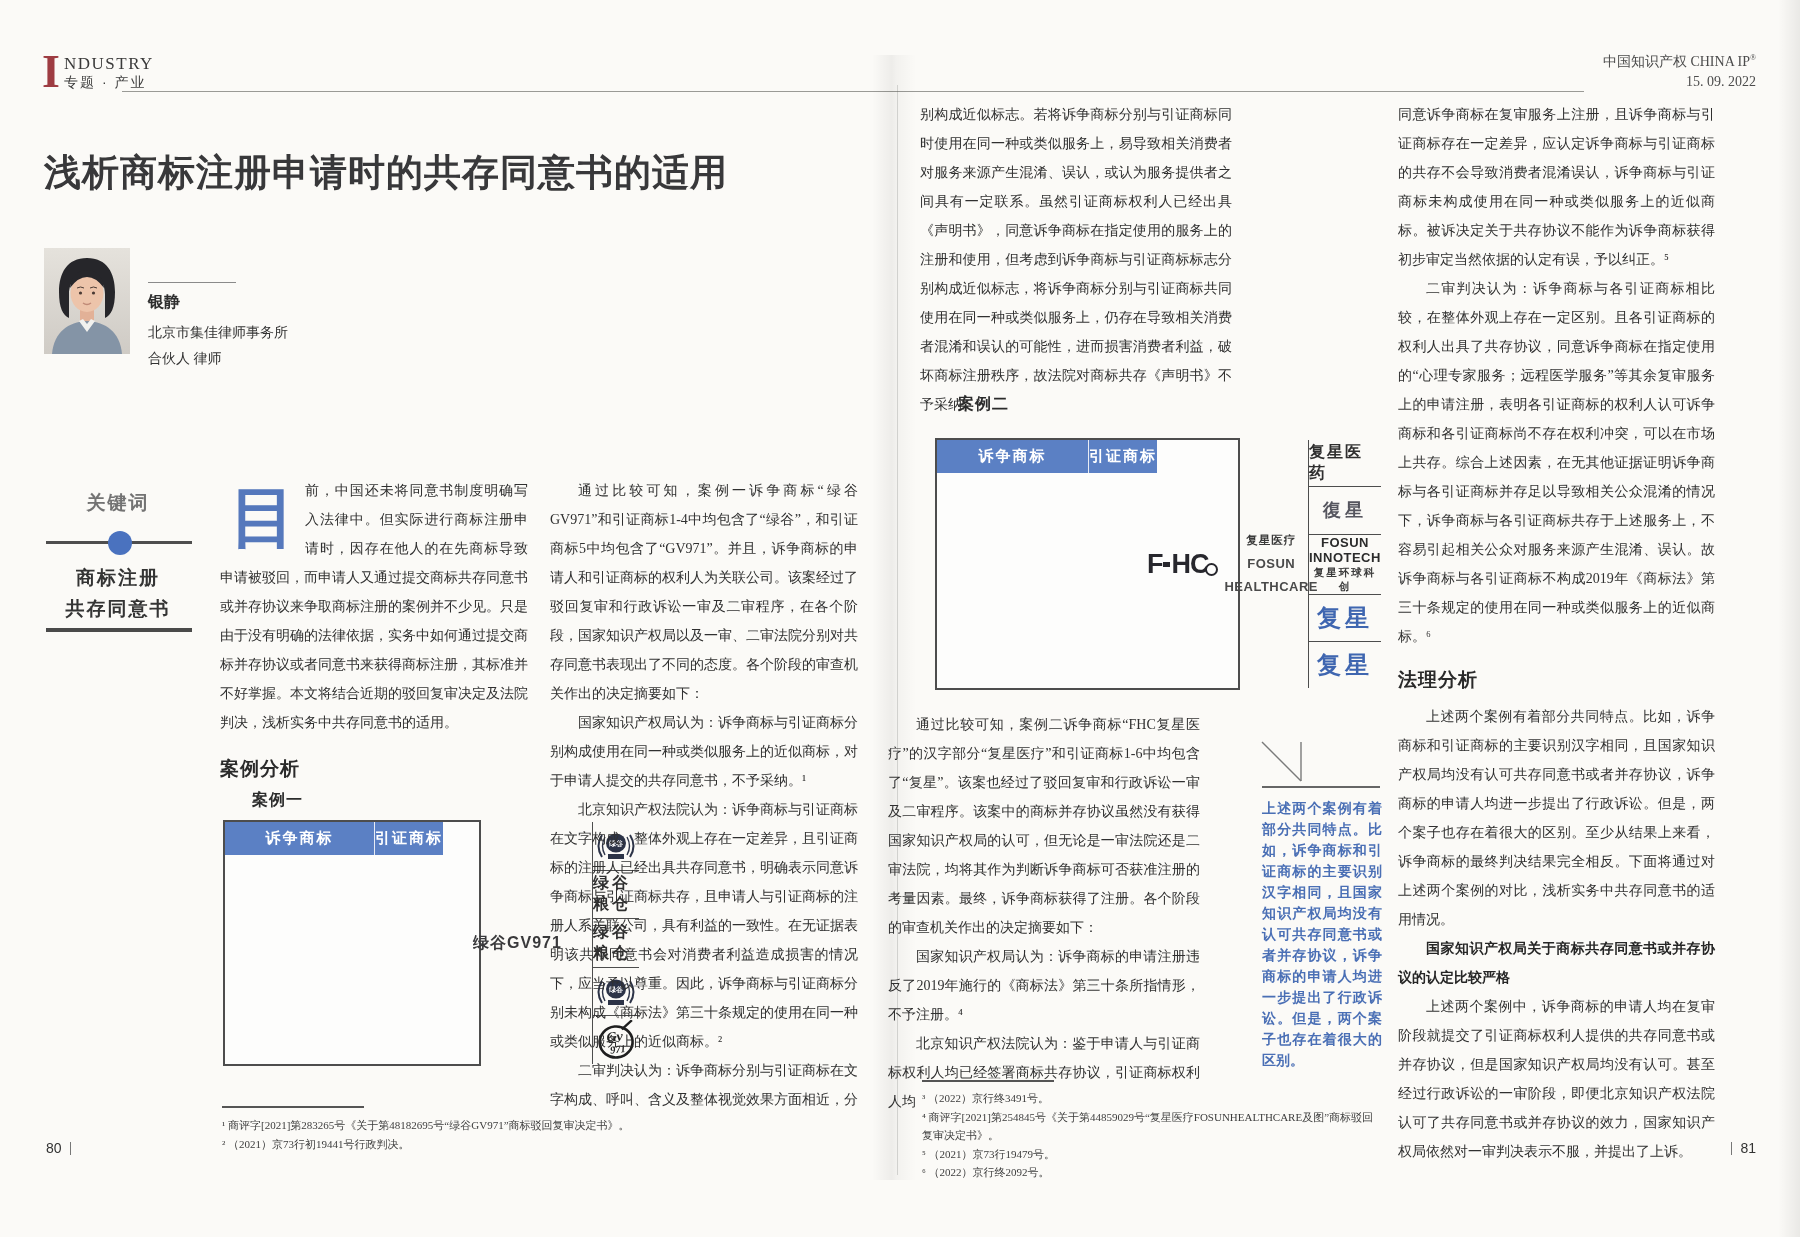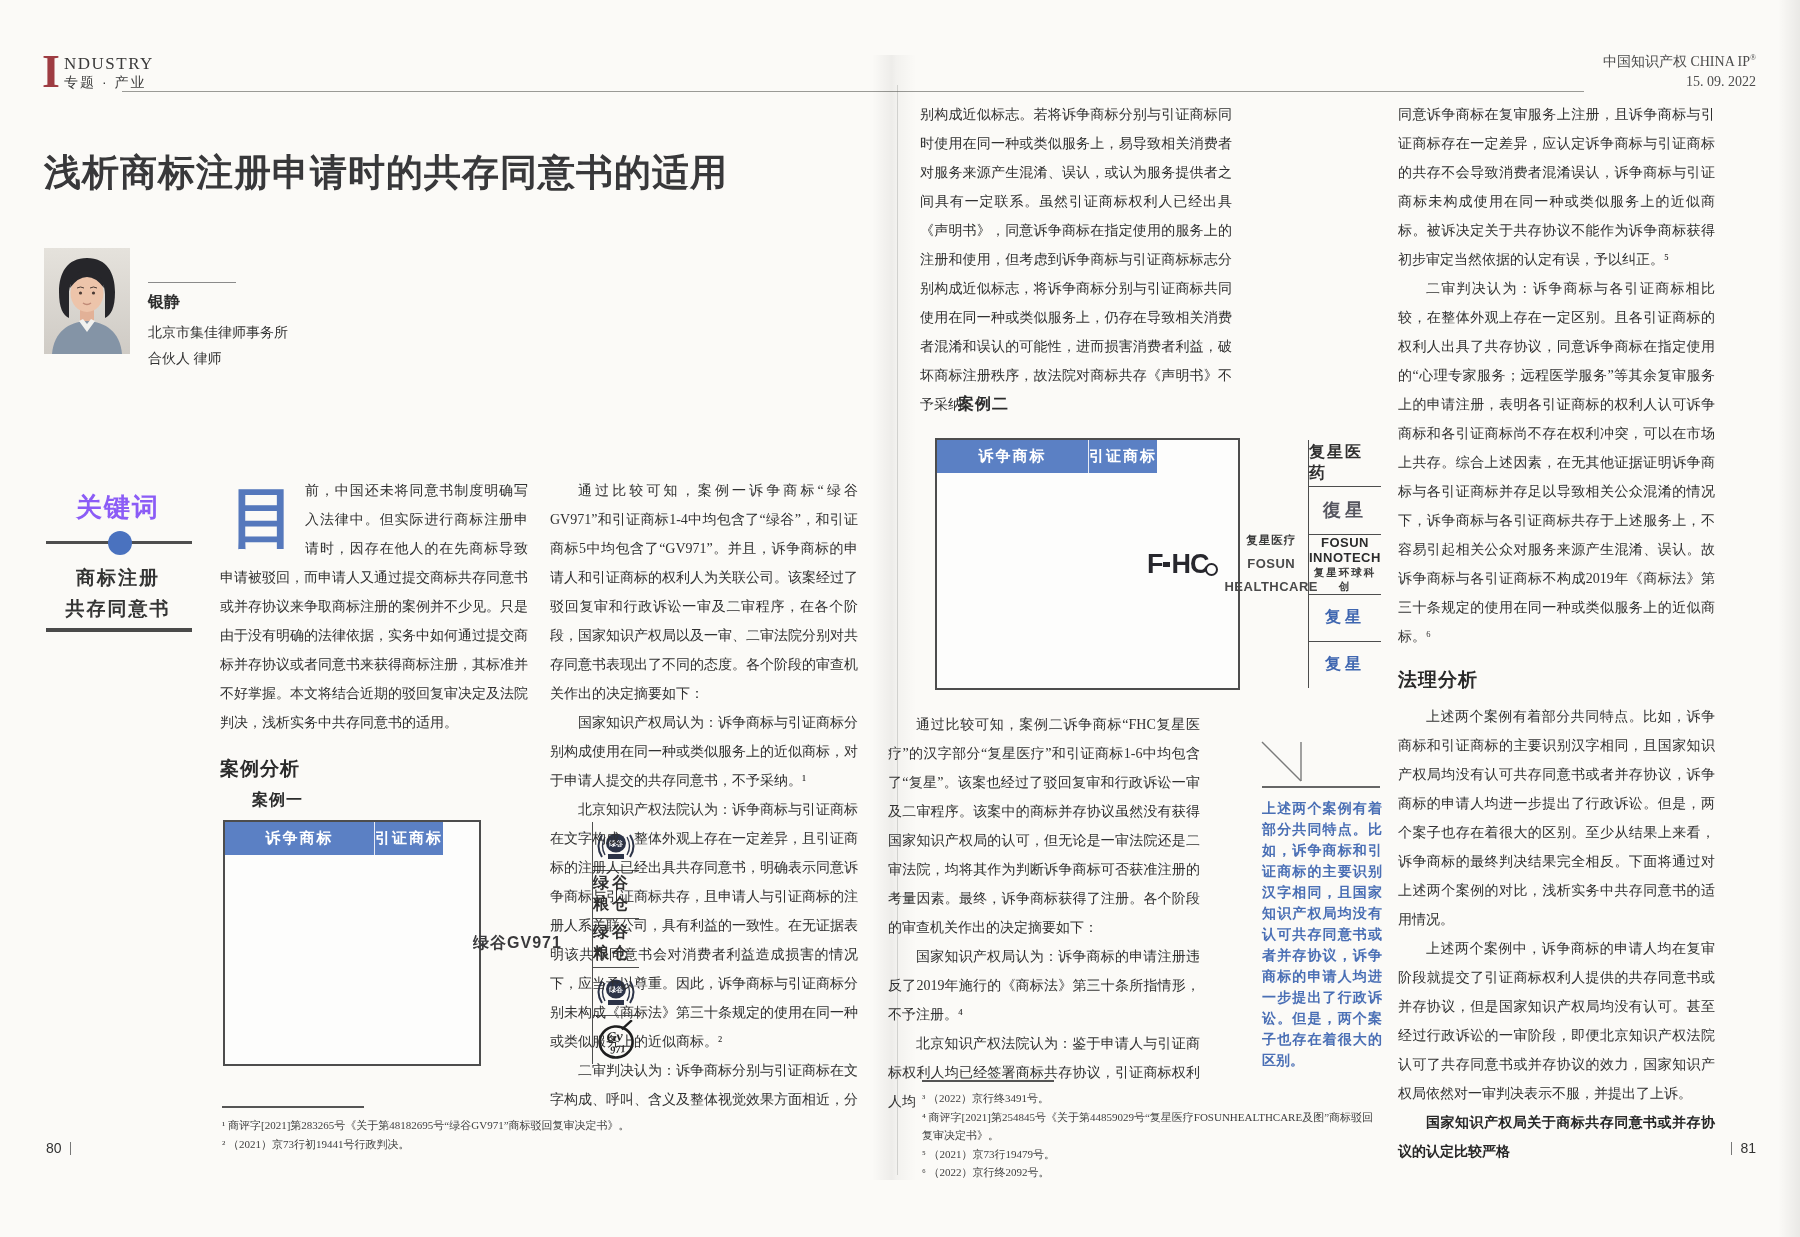--- a/index.html
+++ b/index.html
@@ -14,21 +14,21 @@
   .journal{width:306px;text-align:right;font-size:14px;color:#4c4c4c;line-height:20px;}
   .journal sup{font-size:8px;}
   
   .title{font-family:"Liberation Sans",sans-serif;font-weight:800;font-size:37px;letter-spacing:1px;color:#38383a;}
   .photo{width:86px;height:106px;box-shadow:0 0 0 1px #c9c5bf inset;}
   .auth-rule{width:88px;height:1px;background:#8a8a8a;}
   .auth-name{font-family:"Liberation Sans",sans-serif;font-weight:bold;font-size:16px;color:#2e2e2e;}
   .auth-line{font-size:14px;color:#333;}
   
   .kw{width:148px;text-align:center;}
-  .kw-label{font-family:"Liberation Sans",sans-serif;font-weight:bold;font-size:26px;color:#8b5cf6;letter-spacing:2px;}
+  .kw-label{font-family:"Liberation Sans",sans-serif;font-weight:bold;font-size:19px;color:#737373;letter-spacing:2px;}
   .kw-item{font-family:"Liberation Sans",sans-serif;font-weight:bold;font-size:19px;color:#343434;letter-spacing:2px;}
   .kw-rule{height:3px;background:#4e4e4e;}
   .kw-rule-thick{height:4px;background:#4a4a4a;}
   .kw-dot{width:24px;height:24px;border-radius:50%;background:#4a72bf;}
   
   .col{text-align:justify;font-size:14px;line-height:29px;color:#303030;}
   .col .para{margin:0;}
   .col .para.indent{text-indent:2em;}
   .col .para.bold{font-weight:bold;font-family:"Liberation Sans",sans-serif;color:#262626;}
   .dropcap{float:left;font-size:66px;line-height:78px;height:84px;margin:3px 9px 0 10px;color:#5578bc;font-weight:bold;}
@@ -42,21 +42,21 @@
   .mt-head-cell+.mt-head-cell{border-left:1px solid #e8ecf5;}
   .mt-body{flex:1;display:flex;min-height:0;}
   .mt-left{border-right:1px solid #4d4d4d;display:flex;align-items:center;justify-content:center;flex:none;}
   .mt-right{flex:1;display:flex;flex-direction:column;}
   .mt-row{flex:1;border-bottom:1px solid #4d4d4d;display:flex;align-items:center;justify-content:center;}
   .mt-row:last-child{border-bottom:none;}
   .mark-plain{font-family:"Liberation Sans",sans-serif;font-size:16px;color:#39393b;letter-spacing:1px;}
   .mark-kai{font-family:"Liberation Serif",serif;font-weight:bold;font-size:16px;color:#2f2f2f;letter-spacing:3px;}
   .mark-bold{font-family:"Liberation Sans",sans-serif;font-weight:bold;font-size:16px;color:#2f2f2f;letter-spacing:2px;}
   .mark-fustar{font-family:"Liberation Sans",sans-serif;font-weight:bold;font-size:18px;color:#55555e;letter-spacing:4px;}
-  .mark-blue{font-family:"Liberation Sans",sans-serif;font-weight:bold;font-size:16px;color:#3f66b0;letter-spacing:4px;}
+  .mark-blue{font-family:"Liberation Sans",sans-serif;font-weight:bold;font-size:24px;color:#3f66b0;letter-spacing:4px;}
   .mark-two{text-align:center;font-family:"Liberation Sans",sans-serif;color:#2b2b2b;}
   .mark-two .l1{font-weight:bold;font-size:13px;letter-spacing:0.5px;}
   .mark-two .l2{font-size:10.5px;letter-spacing:2px;margin-top:1px;font-weight:bold;color:#3a3a3a;}
   
   .fhc-logo{display:flex;align-items:center;gap:6px;}
   .fhc-letters{font-family:"Liberation Sans",sans-serif;font-weight:900;font-size:27px;color:#27272d;
                letter-spacing:-1px;display:flex;align-items:center;}
   .fhc-dash{display:inline-block;width:7px;height:5px;background:#27272d;margin:0 1px;}
   .fhc-ring{display:inline-block;width:9px;height:9px;border:2.5px solid #27272d;border-radius:50%;
             background:#fdfdfc;margin-left:-3px;margin-top:10px;}
@@ -279,22 +279,22 @@
   </div>
 
   <div class="abs" style="left:1398px;top:100px;width:317px;">
     <div class="col">
         <p class="para">同意诉争商标在复审服务上注册，且诉争商标与引证商标存在一定差异，应认定诉争商标与引证商标的共存不会导致消费者混淆误认，诉争商标与引证商标未构成使用在同一种或类似服务上的近似商标。被诉决定关于共存协议不能作为诉争商标获得初步审定当然依据的认定有误，予以纠正。⁵</p>
         <p class="para indent">二审判决认为：诉争商标与各引证商标相比较，在整体外观上存在一定区别。且各引证商标的权利人出具了共存协议，同意诉争商标在指定使用的“心理专家服务；远程医学服务”等其余复审服务上的申请注册，表明各引证商标的权利人认可诉争商标和各引证商标尚不存在权利冲突，可以在市场上共存。综合上述因素，在无其他证据证明诉争商标与各引证商标并存足以导致相关公众混淆的情况下，诉争商标与各引证商标共存于上述服务上，不容易引起相关公众对服务来源产生混淆、误认。故诉争商标与各引证商标不构成2019年《商标法》第三十条规定的使用在同一种或类似服务上的近似商标。⁶</p>
       </div>
     <div class="h-sec" style="margin:16px 0 9px 0;">法理分析</div>
     <div class="col">
         <p class="para indent">上述两个案例有着部分共同特点。比如，诉争商标和引证商标的主要识别汉字相同，且国家知识产权局均没有认可共存同意书或者并存协议，诉争商标的申请人均进一步提出了行政诉讼。但是，两个案子也存在着很大的区别。至少从结果上来看，诉争商标的最终判决结果完全相反。下面将通过对上述两个案例的对比，浅析实务中共存同意书的适用情况。</p>
+        <p class="para indent bold">国家知识产权局关于商标共存同意书或并存协议的认定比较严格</p>
         <p class="para indent">上述两个案例中，诉争商标的申请人均在复审阶段就提交了引证商标权利人提供的共存同意书或并存协议，但是国家知识产权局均没有认可。甚至经过行政诉讼的一审阶段，即便北京知识产权法院认可了共存同意书或并存协议的效力，国家知识产权局依然对一审判决表示不服，并提出了上诉。</p>
-        <p class="para indent bold">国家知识产权局关于商标共存同意书或并存协议的认定比较严格</p>
       </div>
   </div>
 
   <div class="abs pagenum" style="left:46px;top:1140px;">
     <span>80</span><span class="pagebar"></span>
   </div>
   <div class="abs pagenum" style="left:1680px;top:1140px;width:76px;text-align:right;">
     <span class="pagebar"></span><span>81</span>
   </div>
 

